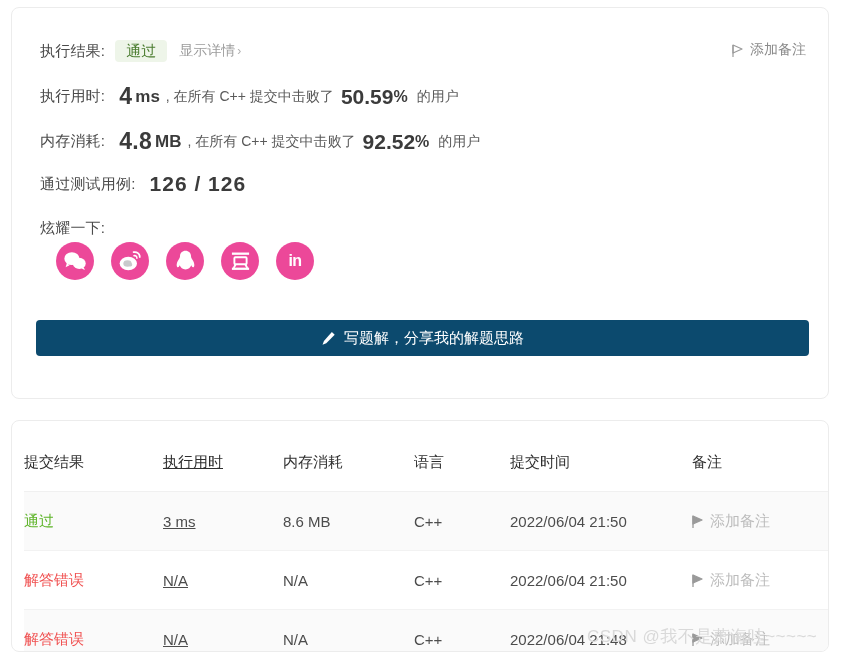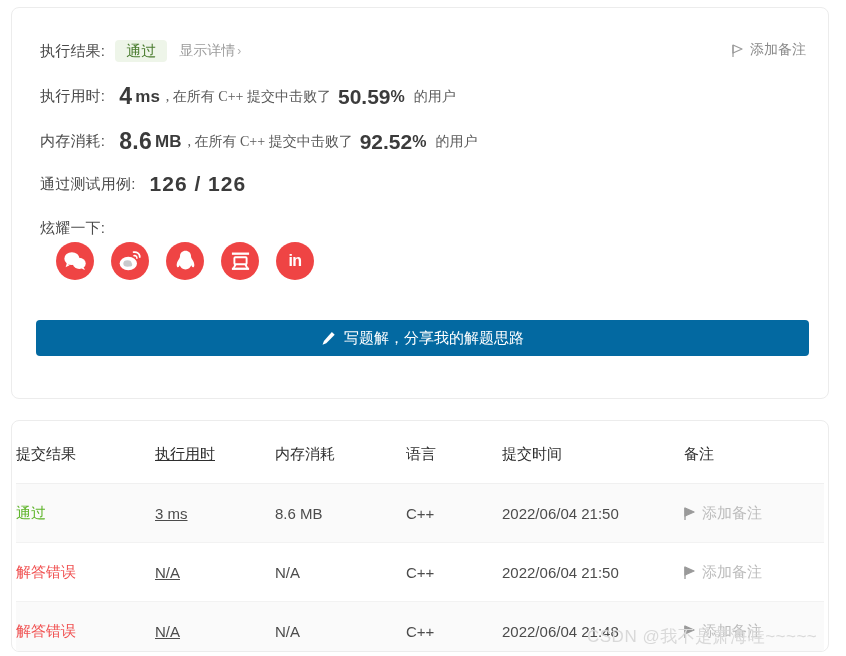--- a/index.html
+++ b/index.html
@@ -29,21 +29,21 @@
     top: 7px;
     width: 818px;
     height: 392px;
   }
   #submissions-card {
     left: 11px;
     top: 420px;
     width: 818px;
     height: 232px;
     overflow: hidden;
-    padding: 4px;
+    padding: 12px;
   }
 
   
   .res-row {
     position: absolute;
     left: 28px;
     display: flex;
     align-items: center;
     white-space: nowrap;
   }
@@ -82,21 +82,20 @@
   }
   .unit {
     font-size: 17px;
     font-weight: bold;
     color: #3b3b3b;
   }
   .mid-text {
     font-size: 14px;
     color: #5a5a5a;
     margin-left: 6px;
-    font-family: Liberation Serif, serif;
   }
   .pct {
     font-size: 21px;
     font-weight: bold;
     color: #3b3b3b;
     margin-left: 7px;
   }
   .pct-sign {
     font-size: 16px;
     font-weight: bold;
@@ -146,21 +145,21 @@
     position: absolute;
     left: 44px;
     top: 234px;
     display: flex;
     gap: 17px;
   }
   .soc {
     width: 38px;
     height: 38px;
     border-radius: 50%;
-    background: #ef4444;
+    background: #ec4899;
     display: flex;
     align-items: center;
     justify-content: center;
     cursor: pointer;
   }
   .soc svg { display: block; }
   .soc .in-txt {
     color: #ffffff;
     font-size: 16px;
     font-weight: bold;
@@ -168,21 +167,21 @@
     letter-spacing: -.5px;
   }
 
   
   #write-solution-btn {
     position: absolute;
     left: 24px;
     top: 312px;
     width: 773px;
     height: 36px;
-    background: #0369a1;
+    background: #0c4a6e;
     border: none;
     border-radius: 4px;
     color: #ffffff;
     font-size: 15px;
     font-family: inherit;
     display: flex;
     align-items: center;
     justify-content: center;
     gap: 8px;
     cursor: pointer;
@@ -262,21 +261,21 @@
     <span class="big-num">4</span>
     <span class="unit">ms</span>
     <span class="mid-text">, 在所有 C++ 提交中击败了</span>
     <span class="pct">50.59</span>
       <span class="pct-sign">%</span>
     <span class="tail-text">的用户</span>
   </div>
 
   <div class="res-row" id="row-memory">
     <span class="res-label">内存消耗:</span>
-    <span class="big-num">8.6</span>
+    <span class="big-num">4.8</span>
     <span class="unit">MB</span>
     <span class="mid-text">, 在所有 C++ 提交中击败了</span>
     <span class="pct">92.52</span>
       <span class="pct-sign">%</span>
     <span class="tail-text">的用户</span>
   </div>
 
   <div class="res-row" id="row-cases">
     <span class="res-label">通过测试用例:</span>
     <span class="cases">126 / 126</span>

